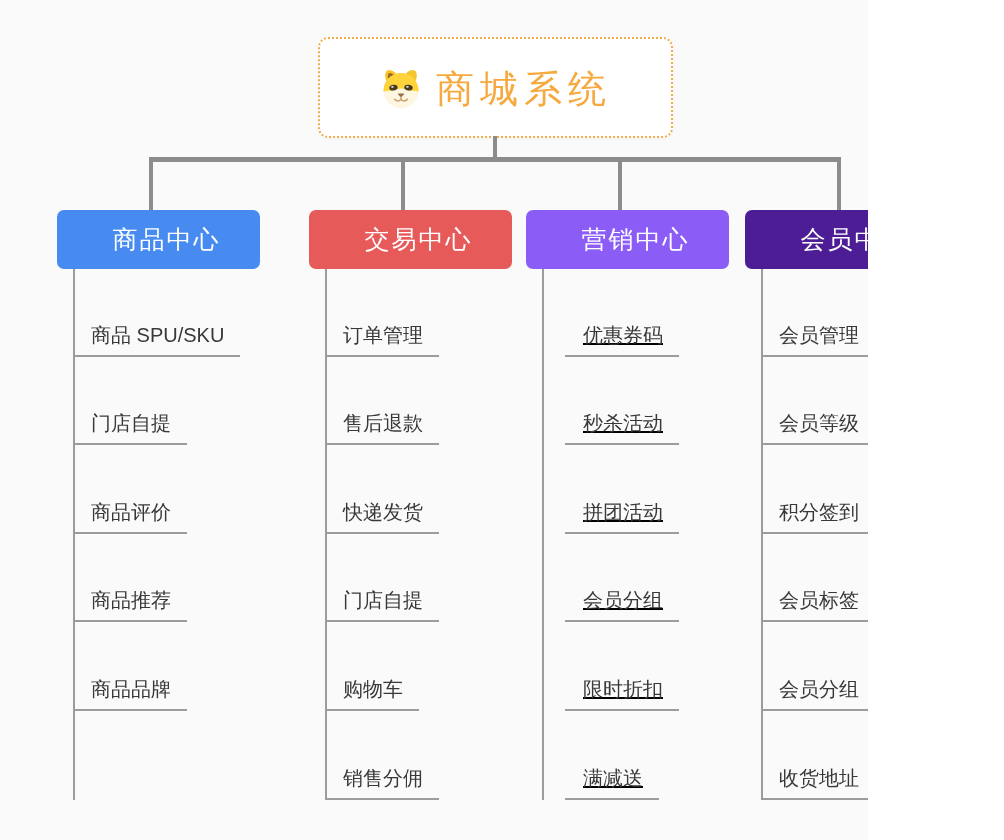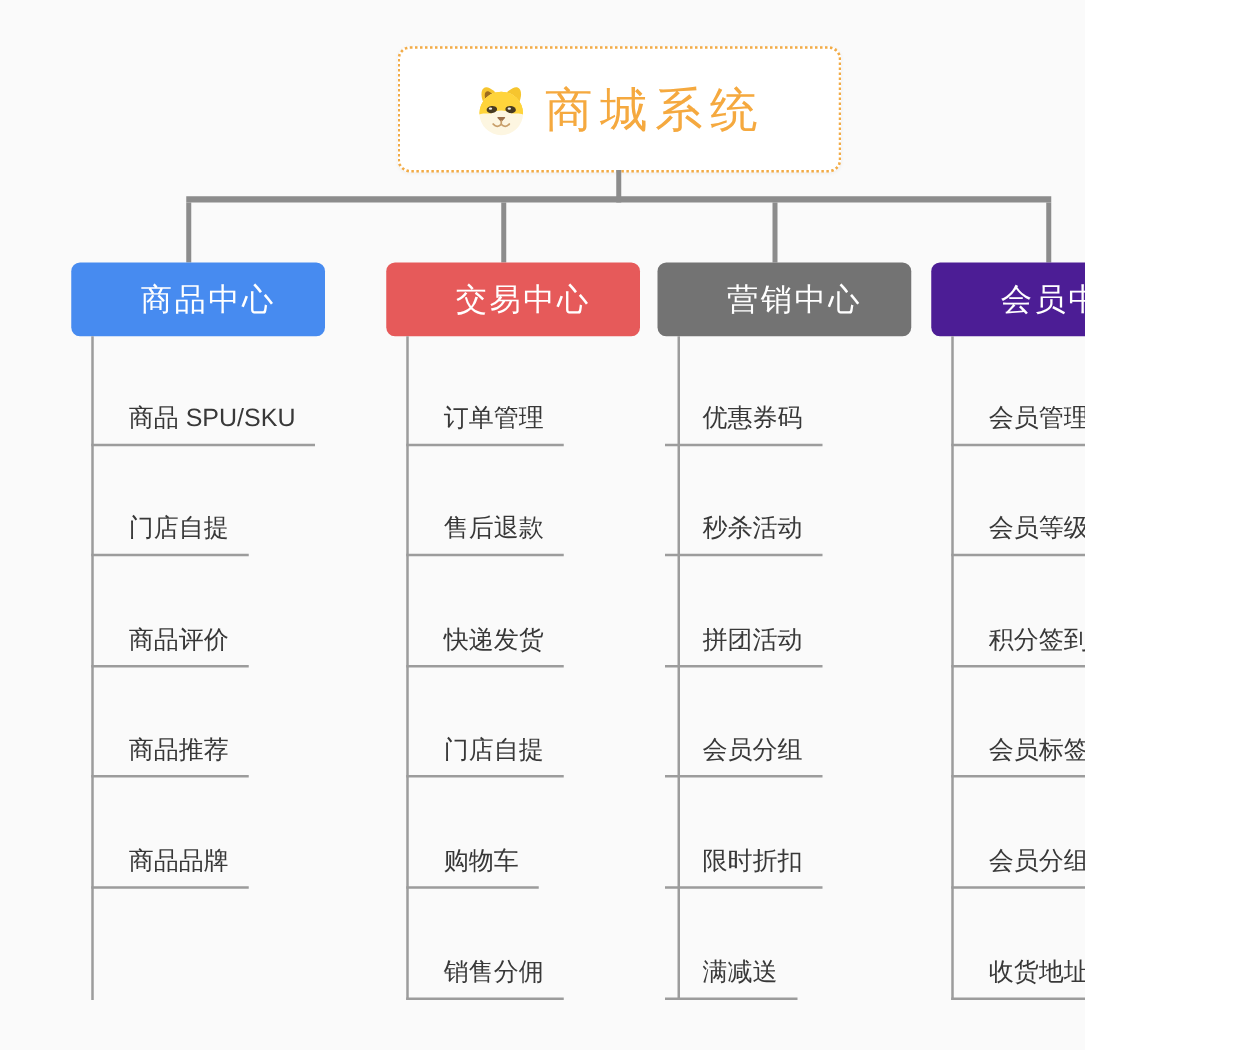--- a/index.html
+++ b/index.html
@@ -71,21 +71,21 @@
     position: absolute;
   }
   .leaf-row {
     height: 88.6px;
     display: flex;
     align-items: flex-end;
   }
   .leaf-label {
     display: inline-block;
     white-space: nowrap;
-    padding: 0 16px 8px 30px;
+    padding: 0 16px 8px 18px;
     border-bottom: 2px solid #9c9c9c;
     font-size: 20px;
     color: #383838;
     cursor: pointer;
     line-height: 1.2;
   }
 </style>
 </head>
 <body>
 
@@ -159,25 +159,25 @@
           <span class="leaf-label">门店自提</span>
         </div>
         <div class="leaf-row">
           <span class="leaf-label">购物车</span>
         </div>
         <div class="leaf-row">
           <span class="leaf-label">销售分佣</span>
         </div>
       </div>
       <div class="conn" style="left: 617.5px; top: 162px; width: 4px; height: 48px;"></div>
-      <div class="branch-header" style="left: 526px; top: 210px; background: #737373;">
+      <div class="branch-header" style="left: 526px; top: 210px; background: #8b5cf6;">
         <span>营销中心</span>
       </div>
       <div class="leaf-vline" style="left: 542px; top: 269px; height: 530.6px;"></div>
-      <div class="leaf-rows" style="left: 532px; top: 268px;">
+      <div class="leaf-rows" style="left: 565px; top: 268px; text-decoration: underline;">
         <div class="leaf-row">
           <span class="leaf-label">优惠券码</span>
         </div>
         <div class="leaf-row">
           <span class="leaf-label">秒杀活动</span>
         </div>
         <div class="leaf-row">
           <span class="leaf-label">拼团活动</span>
         </div>
         <div class="leaf-row">

